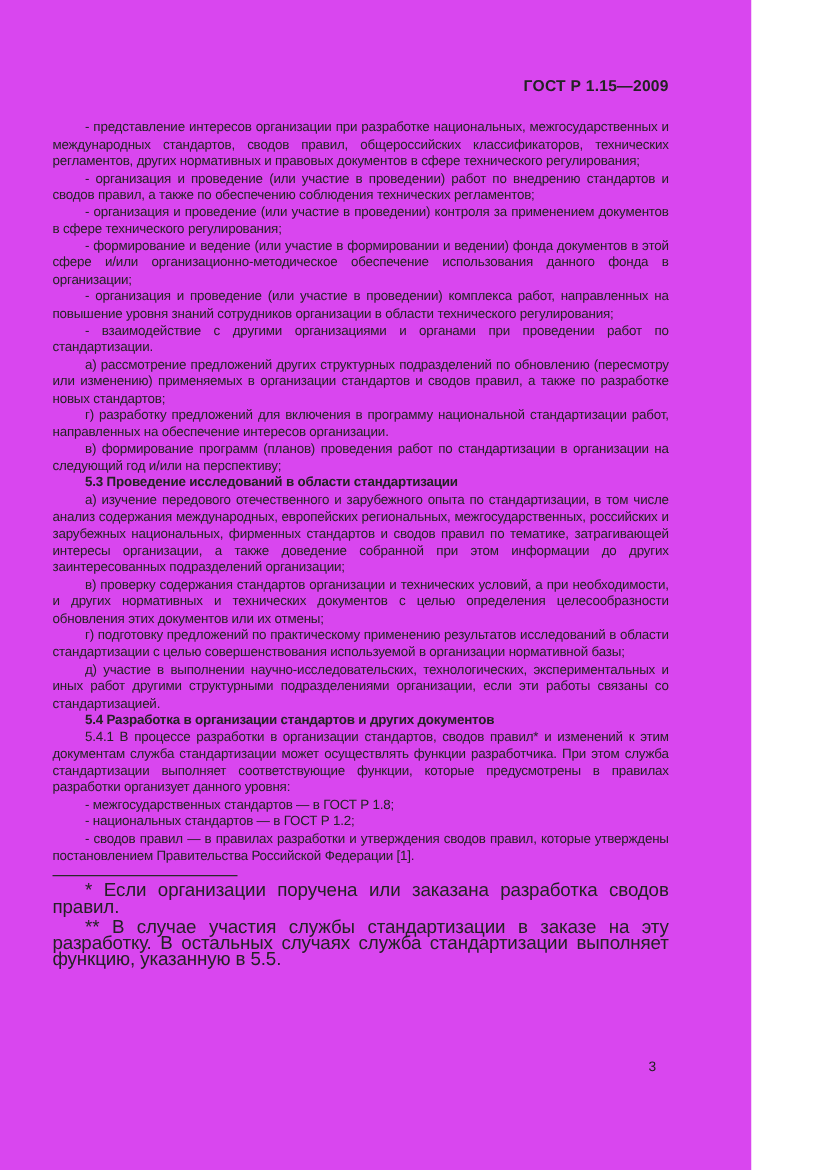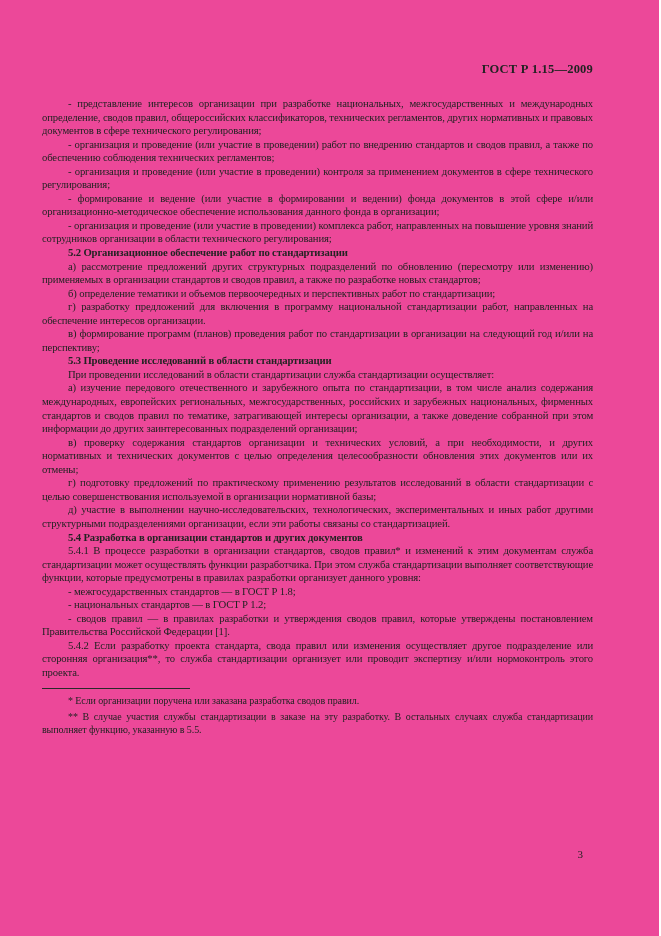--- a/index.html
+++ b/index.html
@@ -2,26 +2,26 @@
 <html lang="ru"><head>
 <meta charset="utf-8">
 <style>
   html, body {
     margin: 0;
     padding: 0;
     background: #ffffff;
   }
   .page {
     position: relative;
-    width: 659px;
+    width: 601px;
     height: 936px;
-    background: #ec4899;
+    background: #d946ef;
     box-sizing: border-box;
     padding: 62px 66px 0 42px;
-    font-family: Liberation Serif, serif;
+    font-family: Liberation Sans, sans-serif;
     color: #232323;
     overflow: hidden;
   }
   .doc-header {
     text-align: right;
     font-weight: bold;
     font-size: 12.5px;
     letter-spacing: 0.2px;
     margin: 0 0 20px 0;
   }
@@ -38,62 +38,59 @@
     text-align: left;
   }
   .footnote-rule {
     width: 148px;
     height: 0;
     border-top: 1px solid #2a2a2a;
     margin: 8px 0 5px 0;
   }
   .footnotes p.fnote {
     margin: 0 0 3px 0;
-    font-size: 10px;
+    font-size: 15px;
     line-height: 13px;
     text-align: justify;
     text-indent: 26px;
     letter-spacing: -0.1px;
   }
   .page-number {
     position: absolute;
     top: 848px;
     right: 76px;
     font-size: 11px;
   }
 </style>
 </head>
 <body>
 
 <div class="page">
   <div class="doc-header">ГОСТ Р 1.15—2009</div>
 
   <div class="doc-body">
-      <p class="para">- представление интересов организации при разработке национальных, межгосударственных и международных определение, сводов правил, общероссийских классификаторов, технических регламентов, других нормативных и правовых документов в сфере технического регулирования;</p>
+      <p class="para">- представление интересов организации при разработке национальных, межгосударственных и международных стандартов, сводов правил, общероссийских классификаторов, технических регламентов, других нормативных и правовых документов в сфере технического регулирования;</p>
       <p class="para">- организация и проведение (или участие в проведении) работ по внедрению стандартов и сводов правил, а также по обеспечению соблюдения технических регламентов;</p>
       <p class="para">- организация и проведение (или участие в проведении) контроля за применением документов в сфере технического регулирования;</p>
       <p class="para">- формирование и ведение (или участие в формировании и ведении) фонда документов в этой сфере и/или организационно-методическое обеспечение использования данного фонда в организации;</p>
       <p class="para">- организация и проведение (или участие в проведении) комплекса работ, направленных на повышение уровня знаний сотрудников организации в области технического регулирования;</p>
-      <p class="para heading">5.2 Организационное обеспечение работ по стандартизации</p>
+      <p class="para">- взаимодействие с другими организациями и органами при проведении работ по стандартизации.</p>
       <p class="para">а) рассмотрение предложений других структурных подразделений по обновлению (пересмотру или изменению) применяемых в организации стандартов и сводов правил, а также по разработке новых стандартов;</p>
-      <p class="para">б) определение тематики и объемов первоочередных и перспективных работ по стандартизации;</p>
       <p class="para">г) разработку предложений для включения в программу национальной стандартизации работ, направленных на обеспечение интересов организации.</p>
       <p class="para">в) формирование программ (планов) проведения работ по стандартизации в организации на следующий год и/или на перспективу;</p>
       <p class="para heading">5.3 Проведение исследований в области стандартизации</p>
-      <p class="para">При проведении исследований в области стандартизации служба стандартизации осуществляет:</p>
       <p class="para">а) изучение передового отечественного и зарубежного опыта по стандартизации, в том числе анализ содержания международных, европейских региональных, межгосударственных, российских и зарубежных национальных, фирменных стандартов и сводов правил по тематике, затрагивающей интересы организации, а также доведение собранной при этом информации до других заинтересованных подразделений организации;</p>
       <p class="para">в) проверку содержания стандартов организации и технических условий, а при необходимости, и других нормативных и технических документов с целью определения целесообразности обновления этих документов или их отмены;</p>
       <p class="para">г) подготовку предложений по практическому применению результатов исследований в области стандартизации с целью совершенствования используемой в организации нормативной базы;</p>
       <p class="para">д) участие в выполнении научно-исследовательских, технологических, экспериментальных и иных работ другими структурными подразделениями организации, если эти работы связаны со стандартизацией.</p>
       <p class="para heading">5.4 Разработка в организации стандартов и других документов</p>
       <p class="para">5.4.1 В процессе разработки в организации стандартов, сводов правил* и изменений к этим документам служба стандартизации может осуществлять функции разработчика. При этом служба стандартизации выполняет соответствующие функции, которые предусмотрены в правилах разработки организует данного уровня:</p>
       <p class="para">- межгосударственных стандартов — в ГОСТ Р 1.8;</p>
       <p class="para">- национальных стандартов — в ГОСТ Р 1.2;</p>
       <p class="para">- сводов правил — в правилах разработки и утверждения сводов правил, которые утверждены постановлением Правительства Российской Федерации [1].</p>
-      <p class="para">5.4.2 Если разработку проекта стандарта, свода правил или изменения осуществляет другое подразделение или сторонняя организация**, то служба стандартизации организует или проводит экспертизу и/или нормоконтроль этого проекта.</p>
     </div>
 
   <div class="footnote-rule"></div>
 
   <div class="footnotes">
       <p class="fnote">* Если организации поручена или заказана разработка сводов правил.</p>
       <p class="fnote">** В случае участия службы стандартизации в заказе на эту разработку. В остальных случаях служба стандартизации выполняет функцию, указанную в 5.5.</p>
     </div>
 
   <div class="page-number">3</div>

